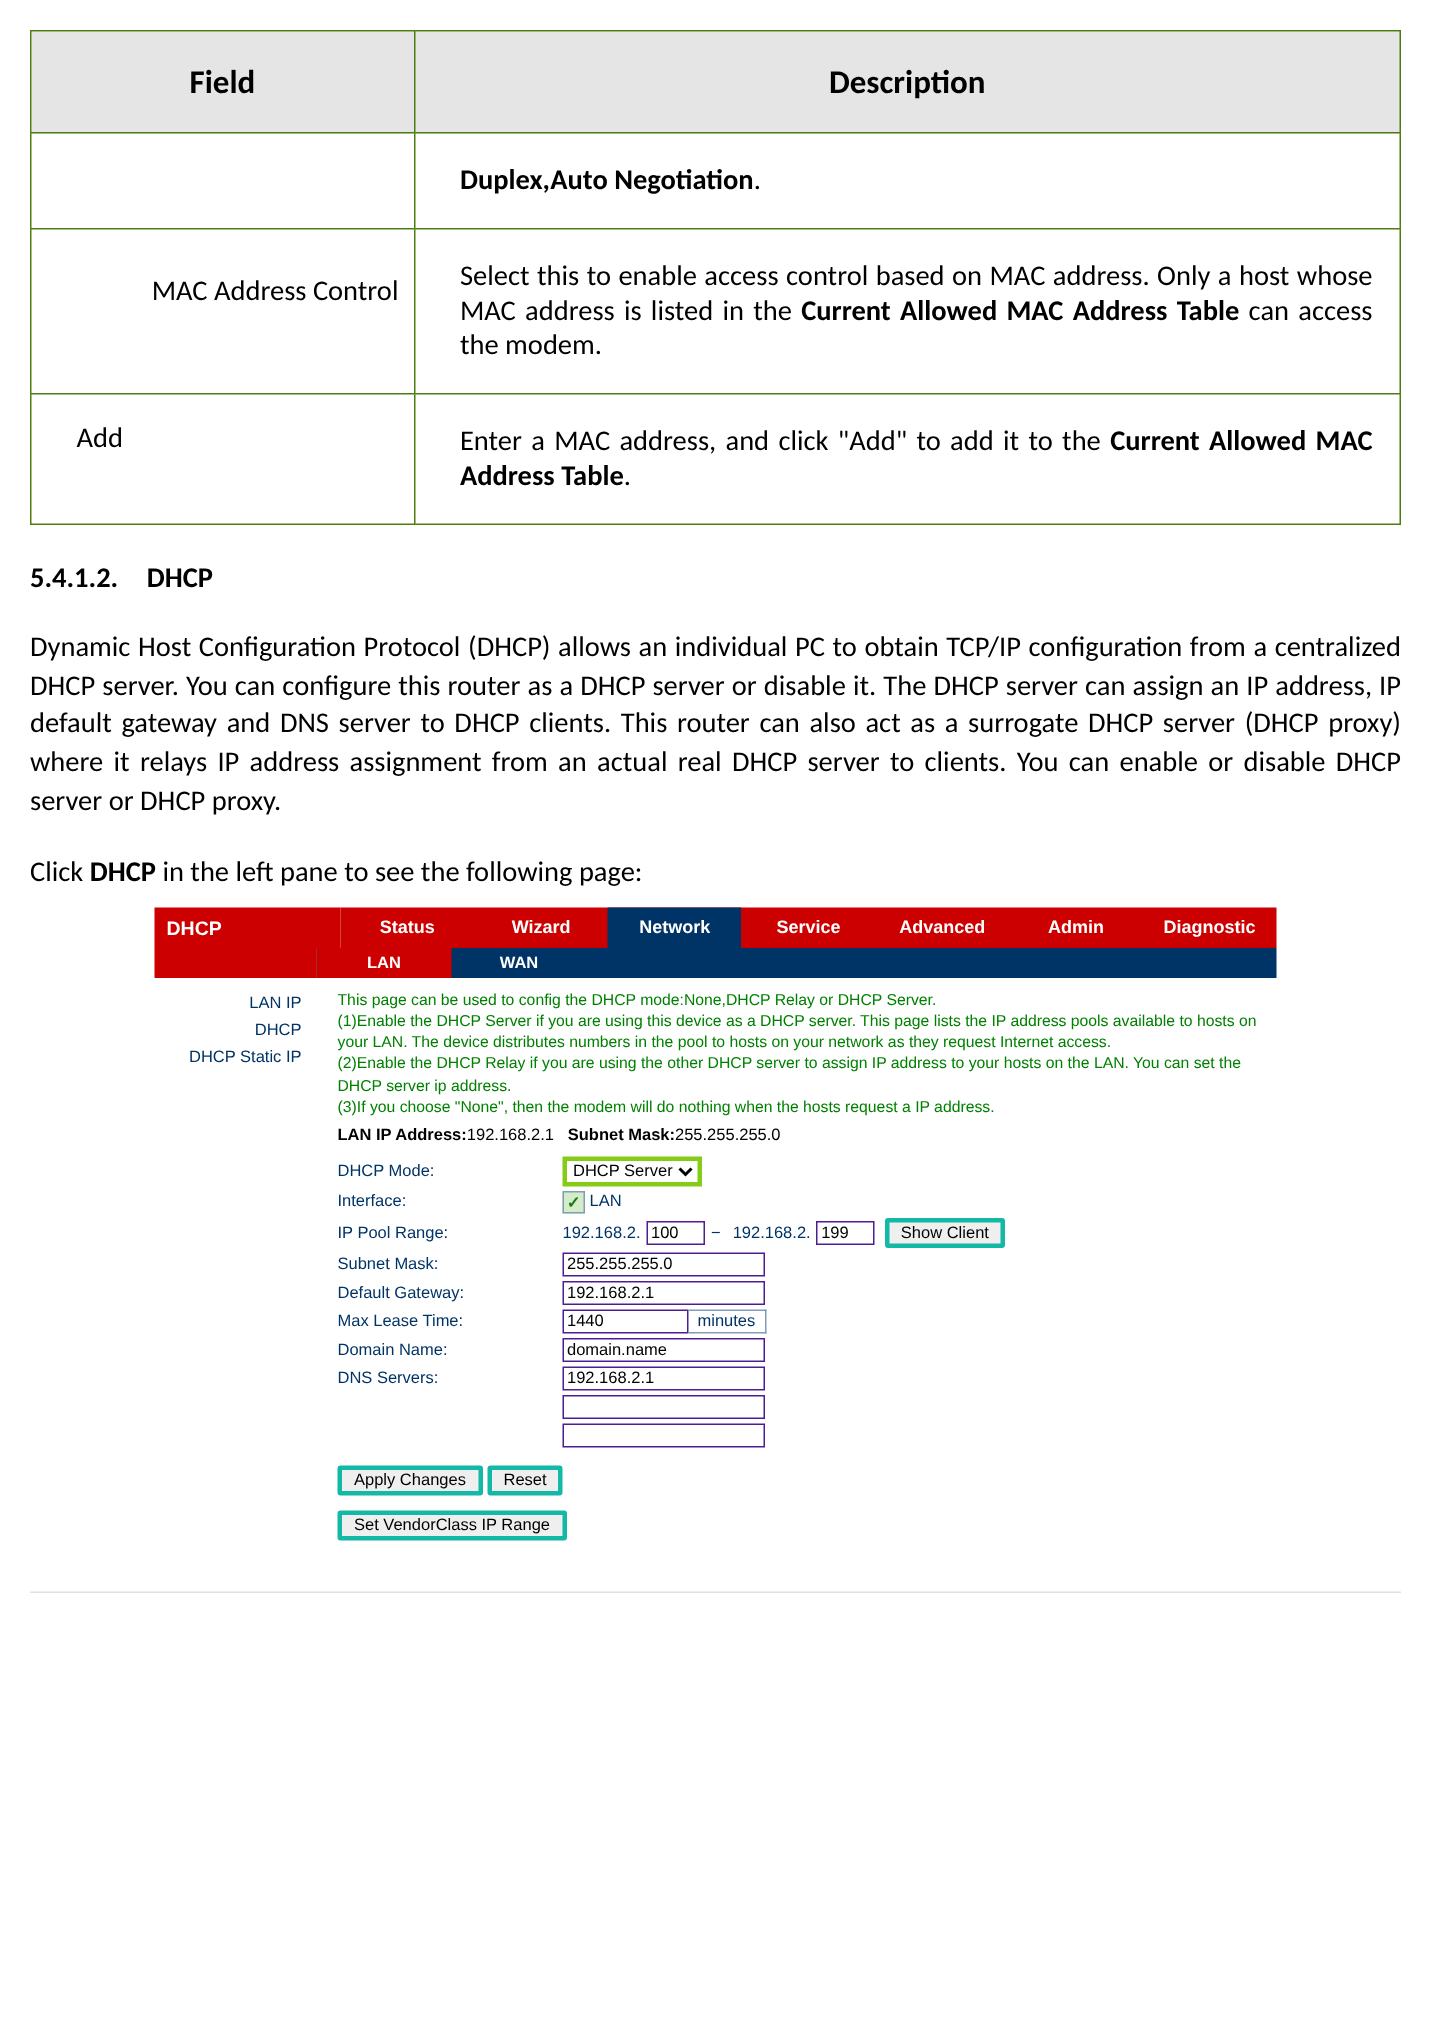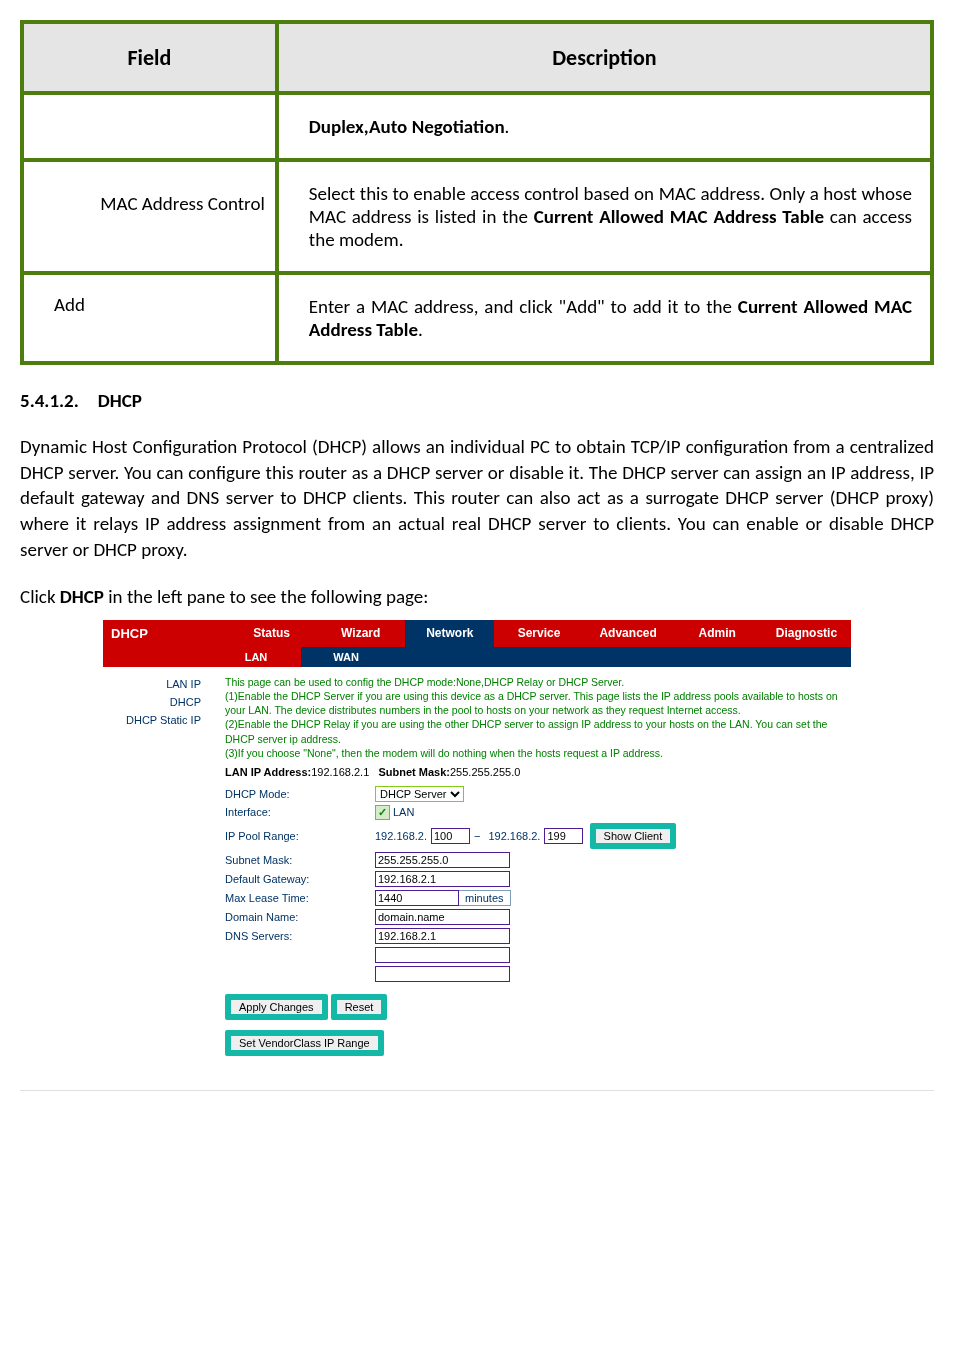--- a/index.html
+++ b/index.html
@@ -1,17 +1,17 @@
 <!DOCTYPE html>
 <html><head>
 <meta charset="utf-8">
 <style>
   body { margin:0; padding:20px; font-family: Calibri, Arial, sans-serif; background:#fff; color:#000; width:914px; }
   table.desc { border-collapse:collapse; width:100%; margin-bottom:20px; }
-  table.desc th, table.desc td { border:4px solid #4d7c0f; padding:20px 10px; vertical-align:top; }
+  table.desc th, table.desc td { border:1px solid #4d7c0f; padding:20px 10px; vertical-align:top; }
   table.desc th { background:#e5e5e5; font-size:22px; font-weight:bold; text-align:center; }
   table.desc td.field { width:28%; font-size:19px; padding-top:30px; text-align:right; padding-left:30px;}
   table.desc td.field2 { width:28%; font-size:19px; text-align:left; padding-left:30px; padding-top:18px; padding-bottom:18px;}
   table.desc td.descr { font-size:19px; text-align:justify; padding-left:30px; padding-right:18px;}
   table.desc td.descr b { font-weight:bold; }
   h3.num { font-size:19px; font-weight:bold; margin:24px 0 4px 0; }
   p.body { font-size:19px; margin:22px 0 10px 0; text-align:justify; line-height:1.35;}
   .shot-wrap { text-align:center; }
   .shot { display:inline-block; width:748px; text-align:left; font-family: Verdana, Arial, sans-serif; font-size:11px; color:#000; background:#fff; border:0; }
   .tabs-row { display:flex; }
@@ -27,23 +27,23 @@
   .content-row { display:flex; }
   .sidebar { width:108px; background:#fff; text-align:right; padding-top:8px; }
   .sidebar-item { color:#003366; font-size:11px; padding:3px 10px 3px 0; cursor:pointer; }
   .main { flex:1; padding:8px 10px 14px 14px; }
   .page-title { color:#cc0000; font-size:17px; font-weight:bold; margin:0 0 4px 0; }
   .greentext { color:#008000; font-size:10.5px; line-height:1.35; margin-bottom:6px; }
   .row-black { color:#000; font-size:11px; margin:4px 0 8px 0; }
   .formrow { display:flex; align-items:center; margin:3px 0; }
   .formrow .lbl { width:150px; color:#003366; font-size:11px; }
   .formrow input[type=text] { font-family:Verdana,Arial; font-size:11px; padding:1px 2px; border:1px solid #4c1d95; background:#fff; }
-  .formrow select { font-family:Verdana,Arial; font-size:11px; border:1px solid #84cc16; background:#fff; }
+  .formrow select { font-family:Verdana,Arial; font-size:11px; border:3px solid #84cc16; background:#fff; }
   .cb { width:13px; height:13px; display:inline-flex; align-items:center; justify-content:center; border:1px solid #7f9db9; background:#d4ecc8; color:#1a7f1a; font-size:11px; font-weight:bold; margin-right:3px; }
-  .btn { font-family:Verdana,Arial; font-size:11px; padding:1px 8px; background:#efefef; border:6px solid #14b8a6; border-radius:2px; cursor:pointer;text-align:right; }
+  .btn { font-family:Verdana,Arial; font-size:11px; padding:1px 8px; background:#efefef; border:3px solid #14b8a6; border-radius:2px; cursor:pointer;text-align:right; }
   .field-suffix { color:#003366; font-size:11px; margin:0 4px; }
   .hr { border:0; border-top:1px solid #e0e0e0; margin:20px 0 0 0; height:0;}
 </style>
 </head>
 <body>
 
 <table class="desc">
   <tbody>
       <tr>
     <th>Field</th>

